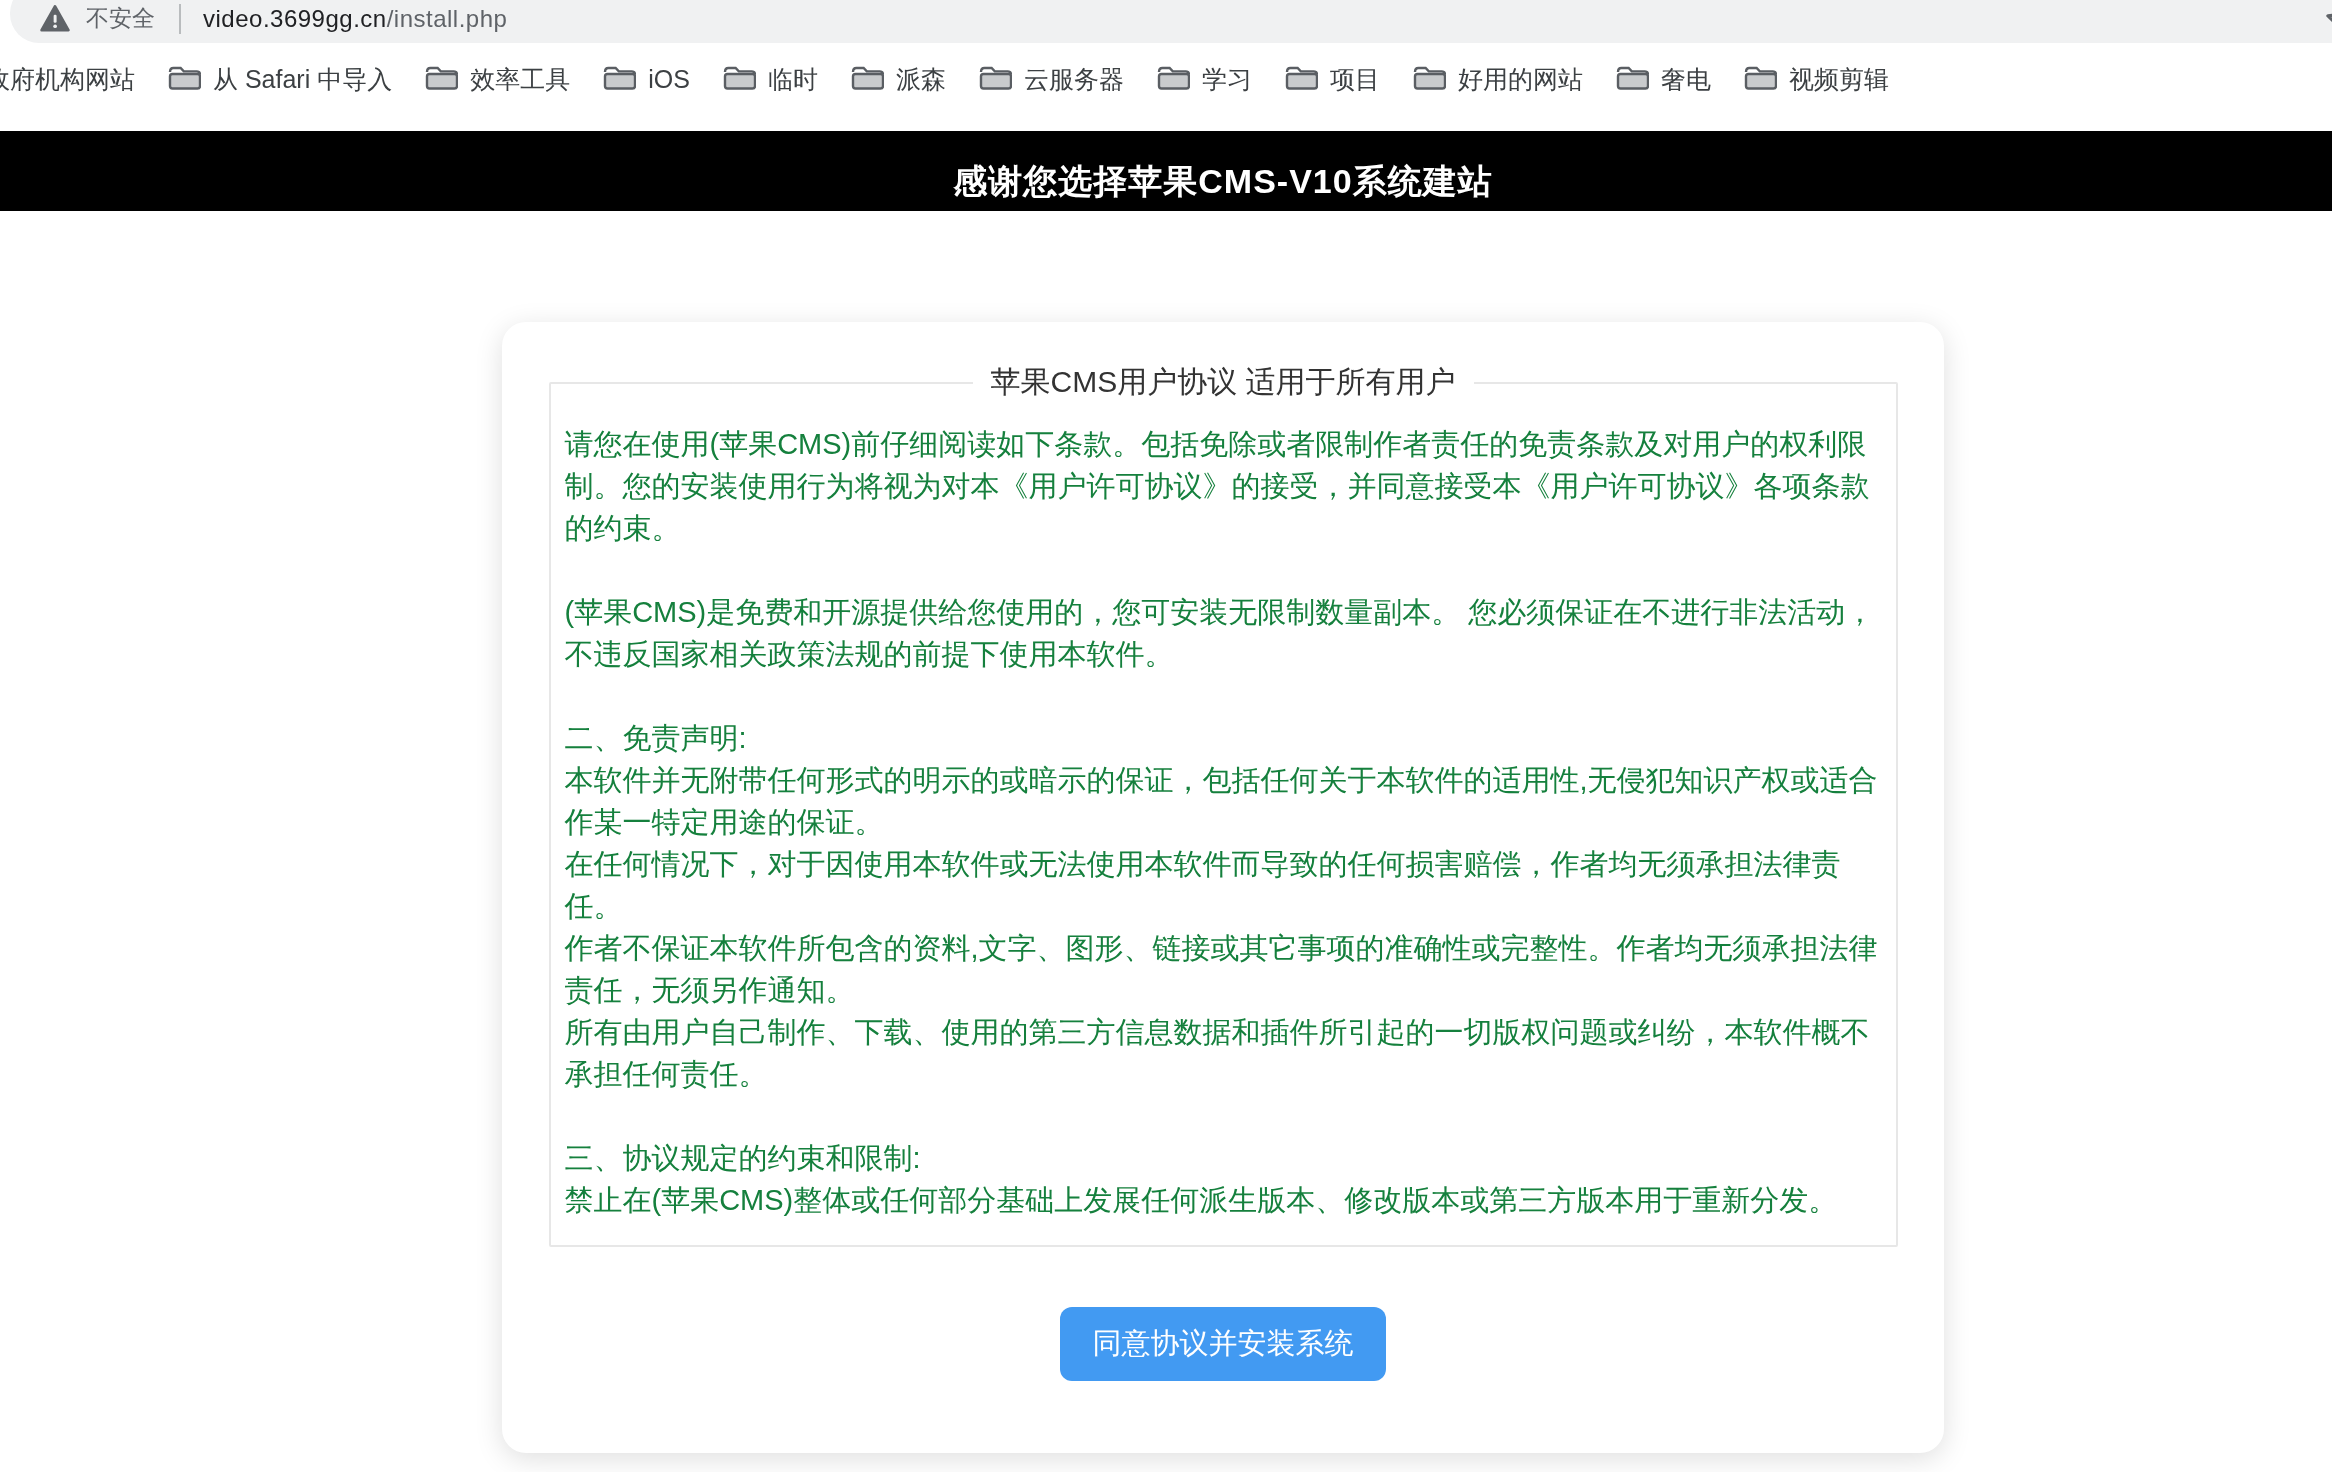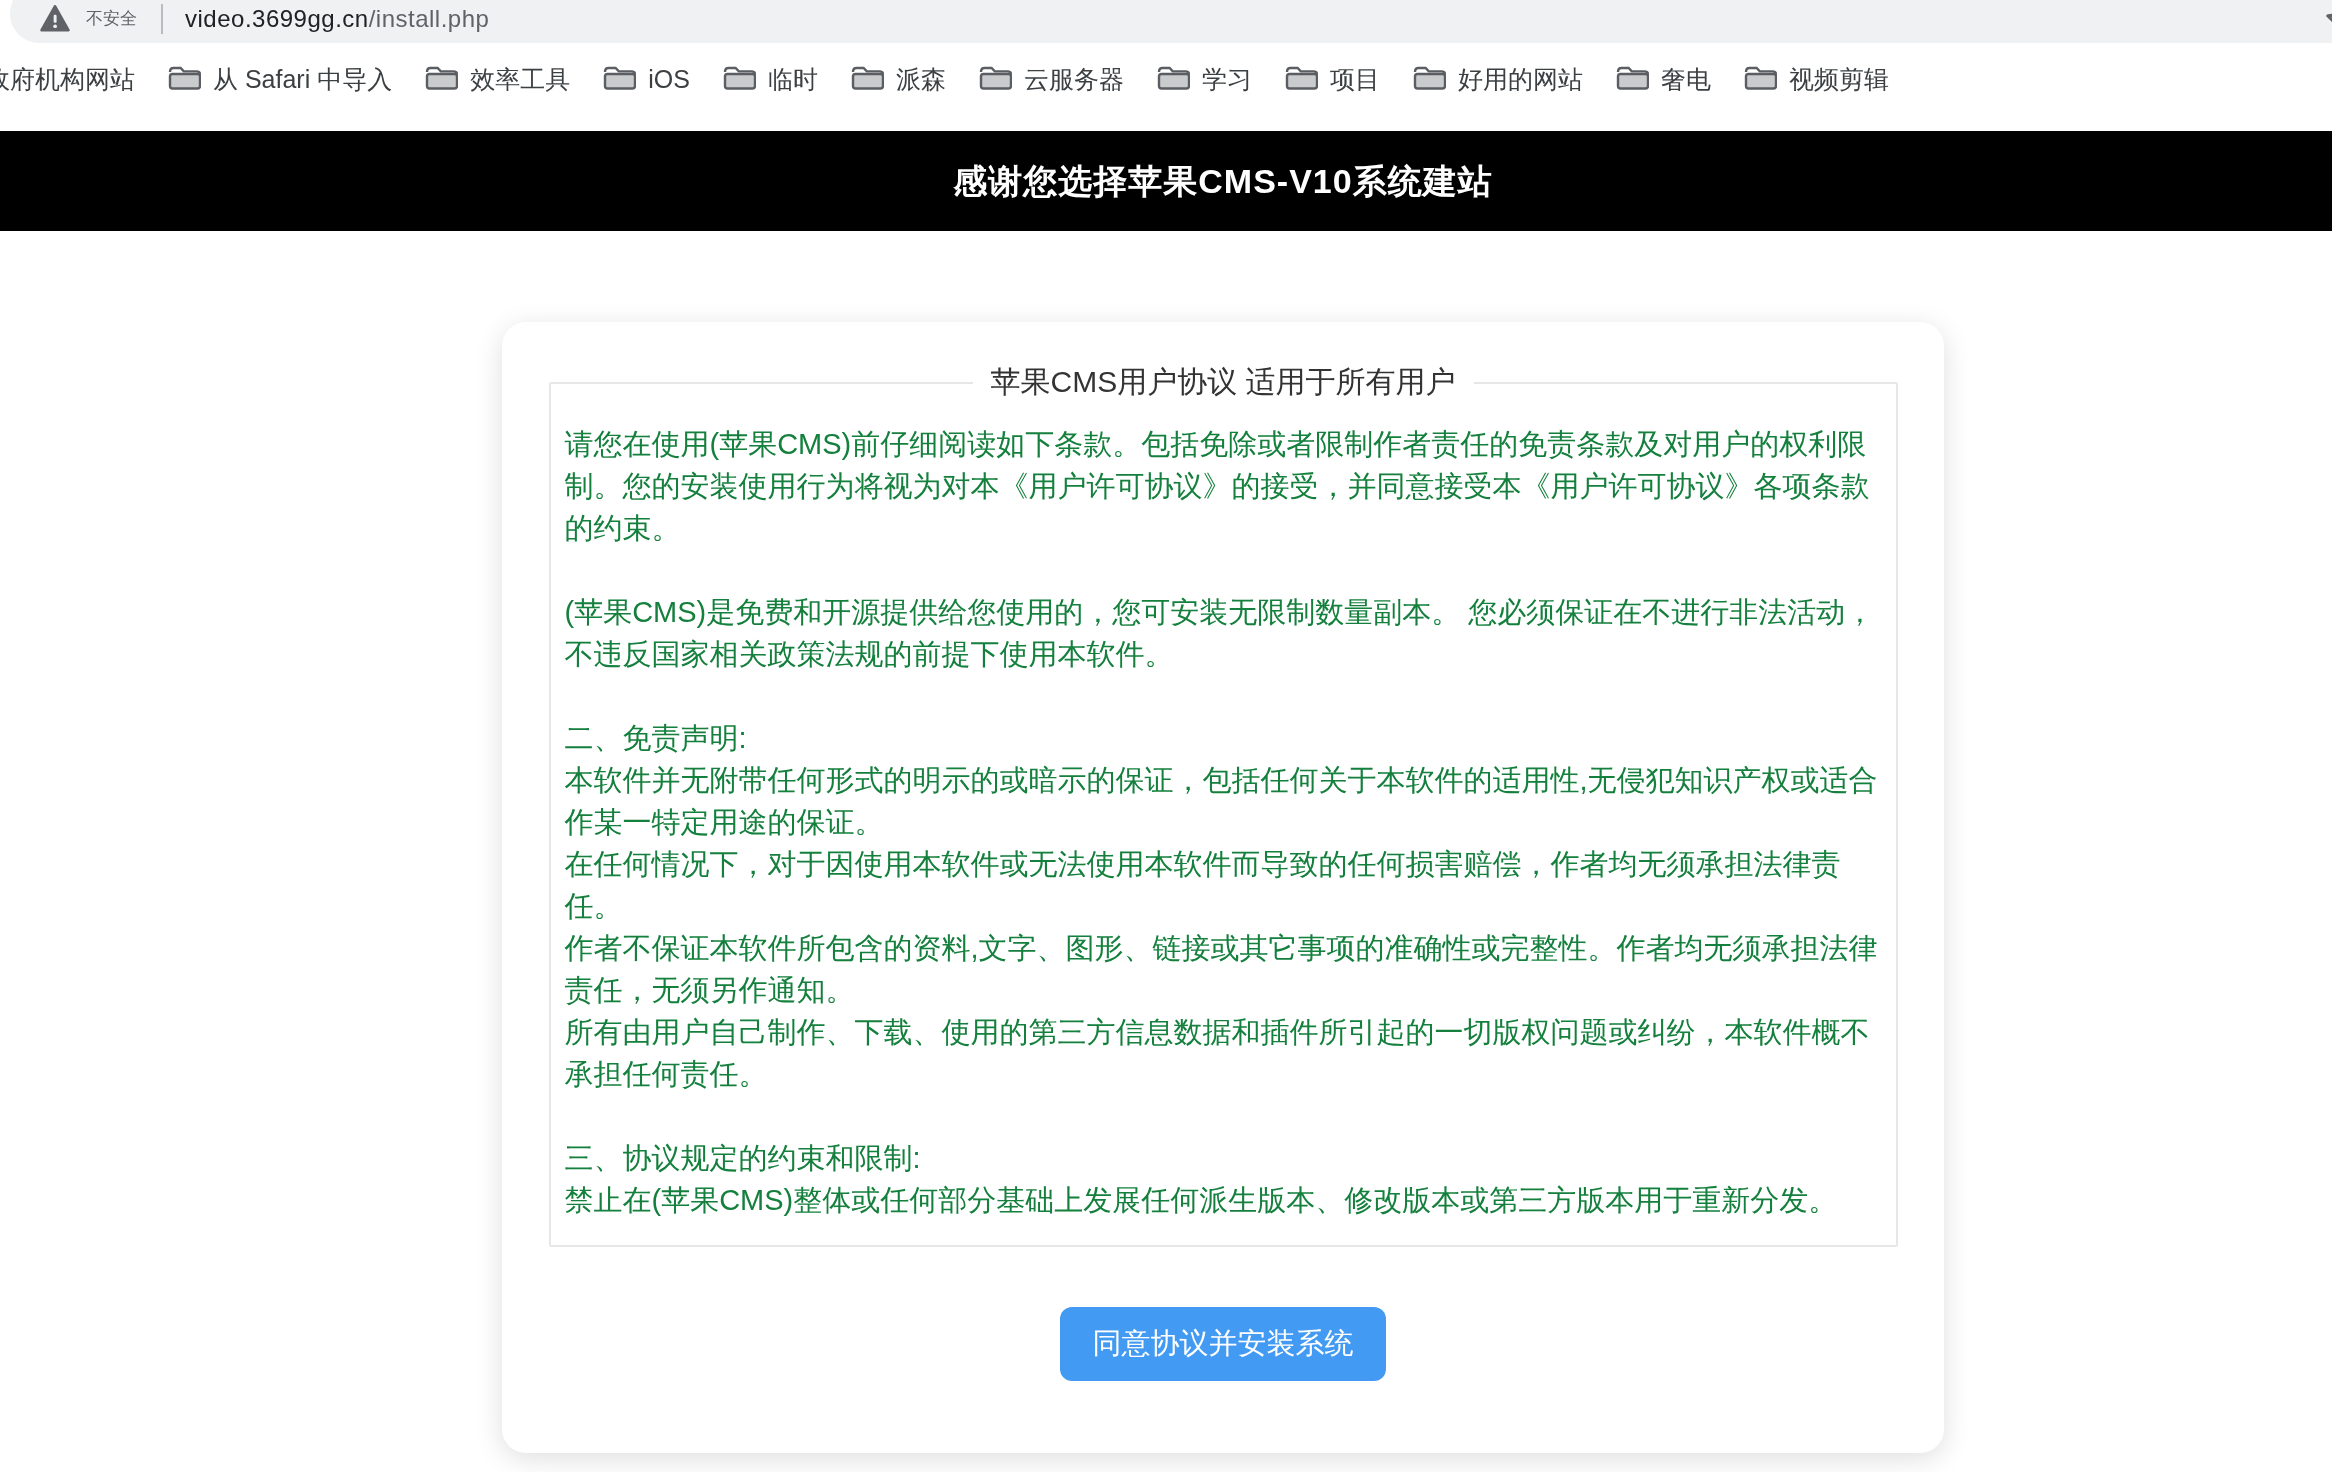--- a/index.html
+++ b/index.html
@@ -8,36 +8,36 @@
     font-family:"Liberation Sans","DejaVu Sans",sans-serif;
     position:relative;
   }
   
   .omnibox{
     position:absolute;left:10px;top:-16px;right:-34px;height:59px;
     background:#f0f1f2;border-radius:29px;
     display:flex;align-items:center;padding-top:10px;box-sizing:border-box;
   }
   .warn-icon{margin-left:30px;display:flex;align-items:center;}
-  .sec-label{margin-left:16px;font-size:17px;color:#5f6368;}
+  .sec-label{margin-left:16px;font-size:23px;color:#5f6368;}
   .omni-divider{width:2px;height:30px;background:#b9bcbe;margin:0 22px 0 24px;}
   .url{font-size:24px;color:#202124;letter-spacing:.5px;white-space:nowrap;}
   .url .path{color:#5f6368;}
   .star{position:absolute;right:2px;top:50%;margin-top:-13px;display:flex;}
   
   .bookmarks{
     position:absolute;left:0;top:47px;width:2332px;height:64px;
     display:flex;align-items:center;gap:32px;overflow:hidden;
   }
   .bm-item{display:flex;align-items:center;gap:12px;flex:0 0 auto;cursor:pointer;}
   .bm-item.clipped{margin-left:-15px;}
   .bm-label{font-size:25px;color:#3c4043;white-space:nowrap;}
   
   .banner{
-    position:absolute;left:0;top:131px;width:2332px;height:100px;background:#000;
+    position:absolute;left:0;top:131px;width:2332px;height:80px;background:#000;
   }
   .banner-title{
     position:absolute;left:502px;width:1442px;top:0;height:102px;
     display:flex;align-items:center;justify-content:center;
     color:#fff;font-size:34px;font-weight:700;letter-spacing:1px;
   }
   
   .card{
     position:absolute;left:502px;top:322px;width:1442px;height:1131px;
     background:#fff;border-radius:24px;

